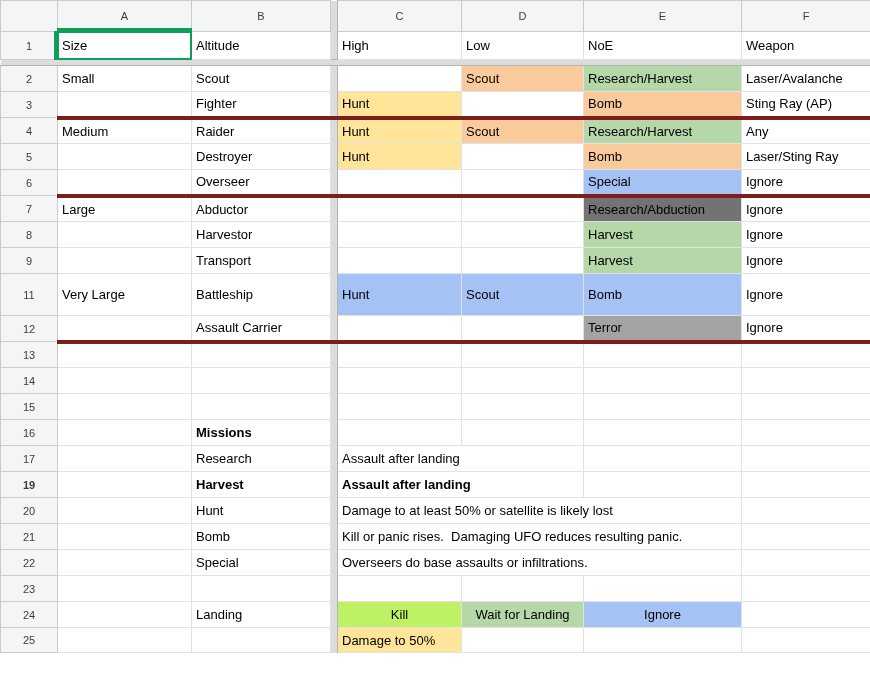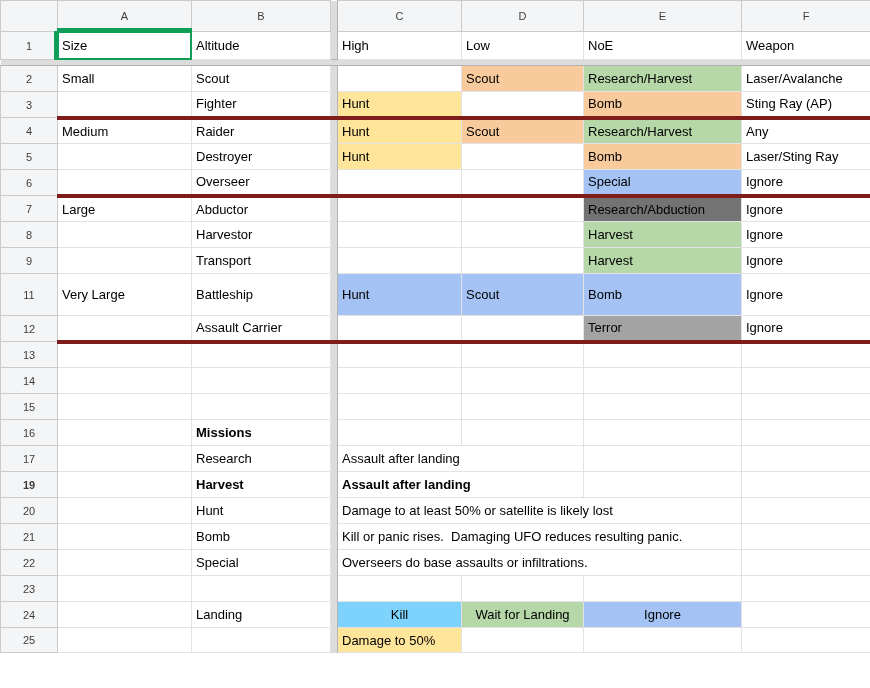--- a/index.html
+++ b/index.html
@@ -291,21 +291,21 @@
           <td class="cell"></td>
           <td class="cell"></td>
           <td class="cell"></td>
           <td class="cell"></td>
         </tr>
         <tr style="height: 26px;">
           <td class="hd">24</td>
           <td class="cell"></td>
           <td class="cell">Landing</td>
           <td class="fdiv"></td>
-          <td class="cell" style="background: #7dd3fc; text-align: center;">Kill</td>
+          <td class="cell" style="background: #bef264; text-align: center;">Kill</td>
           <td class="cell" style="background: rgb(182, 215, 168); text-align: center;">Wait for Landing</td>
           <td class="cell" style="background: rgb(164, 194, 244); text-align: center;">Ignore</td>
           <td class="cell"></td>
         </tr>
         <tr style="height: 25px;">
           <td class="hd">25</td>
           <td class="cell"></td>
           <td class="cell"></td>
           <td class="fdiv"></td>
           <td class="cell" style="background: rgb(255, 229, 153);">Damage to 50%</td>

